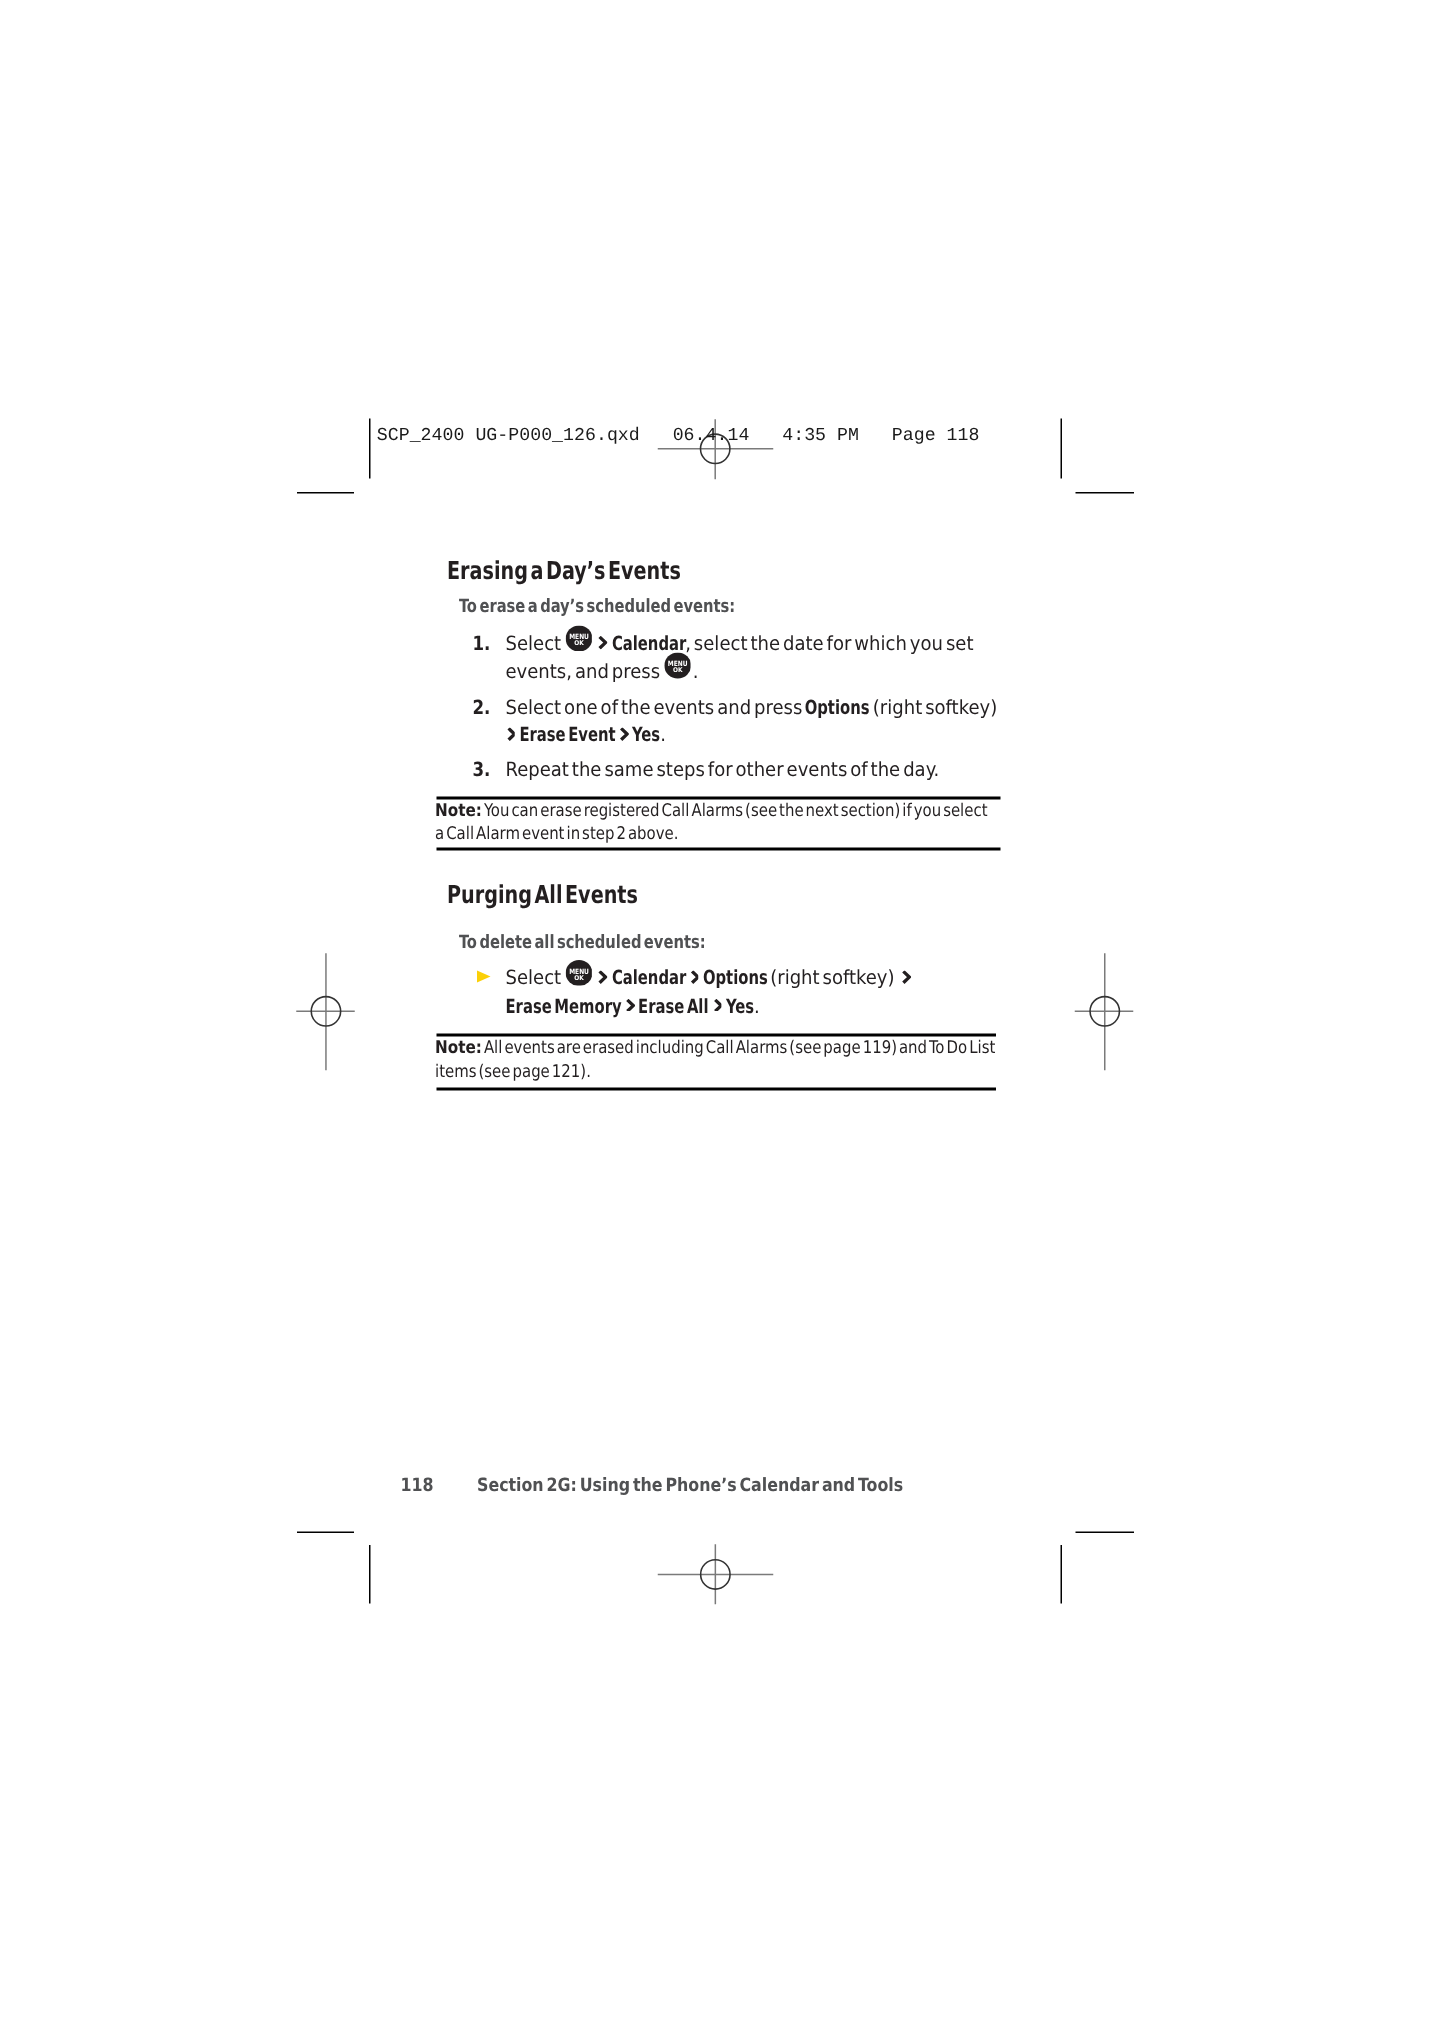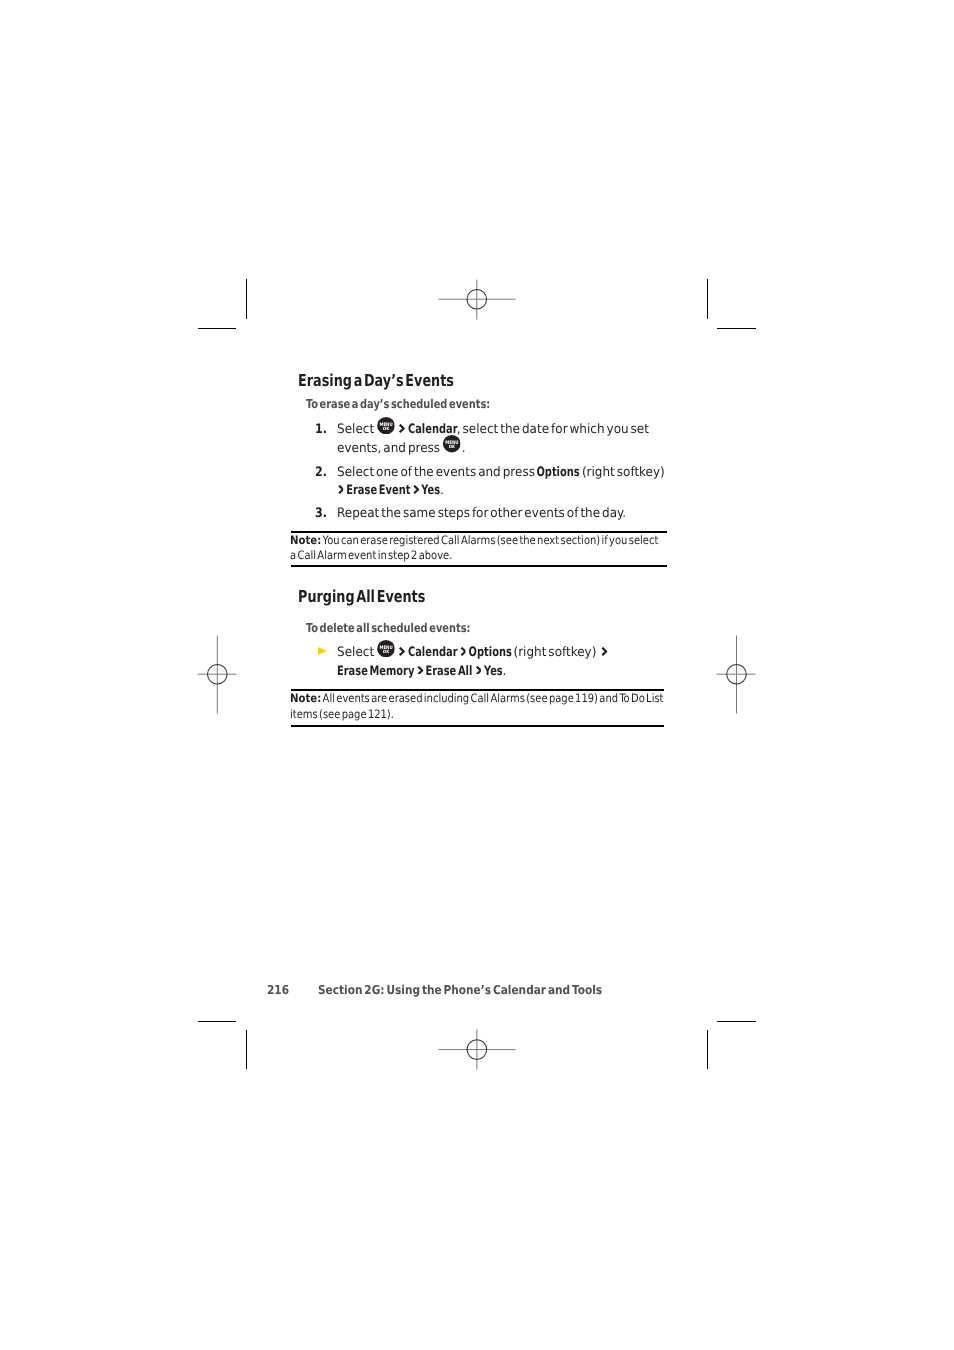--- a/index.html
+++ b/index.html
@@ -81,20 +81,21 @@
     <line x1="0.5" y1="39.2" x2="39.5" y2="39.2" stroke="#7a7a7a" stroke-width="1"></line>
     <circle cx="20.3" cy="39.2" r="9.8" fill="none" stroke="#333333" stroke-width="1.05"></circle>
   </svg>
 
   <svg class="reg" style="left:716px;top:635px;" viewBox="0 0 40 79" width="40" height="79">
     <line x1="20.5" y1="0.5" x2="20.5" y2="78.5" stroke="#7a7a7a" stroke-width="1"></line>
     <line x1="0.5" y1="39.2" x2="39.5" y2="39.2" stroke="#7a7a7a" stroke-width="1"></line>
     <circle cx="20.5" cy="39.2" r="9.8" fill="none" stroke="#333333" stroke-width="1.05"></circle>
   </svg>
 
+  <div class="mono" style="left:251.2px;top:283.4px;">SCP_2400 UG-P000_126.qxd   06.4.14   4:35 PM   Page 118</div>
 
   <div class="t h2" style="left:298px;top:373.2px;">Erasing a Day’s Events</div>
 
   <div class="t lead" style="left:306.2px;top:397.8px;">To erase a day’s scheduled events:</div>
 
   <div class="t num" style="left:314.6px;top:423.4px;">1.</div>
   <div class="t body" style="left:337.4px;top:423.4px;"><span>Select </span><span class="menukey"><svg viewBox="0 0 40 40" width="17.4" height="17.4">
           <circle cx="20" cy="20" r="20" fill="#231f20"></circle>
           <text x="20" y="21.0" font-family="DejaVu Sans, sans-serif" font-size="11.0" font-weight="bold" fill="#ffffff" text-anchor="middle" textLength="29.5" lengthAdjust="spacingAndGlyphs">MENU</text>
           <text x="20" y="30.4" font-family="DejaVu Sans, sans-serif" font-size="10.0" font-weight="bold" fill="#ffffff" text-anchor="middle" textLength="14.2" lengthAdjust="spacingAndGlyphs">OK</text>
@@ -143,16 +144,16 @@
           <path d="M5.0 3.0 L24.0 21.5 L5.0 40.0" fill="none" stroke="#231f20" stroke-width="10.6" stroke-linecap="butt" stroke-linejoin="miter"></path>
         </svg></span><i style="margin-right: -10.2299px;">Erase All</i><span class="chev"><svg viewBox="0 0 28 43" width="5.7" height="8.8">
           <path d="M5.0 3.0 L24.0 21.5 L5.0 40.0" fill="none" stroke="#231f20" stroke-width="10.6" stroke-linecap="butt" stroke-linejoin="miter"></path>
         </svg></span><i style="margin-right: -4.08277px;">Yes</i><span>.</span></div>
 
   <div class="rule" style="left:291px;top:689.2px;width:373px;height:2.2px;"></div>
   <div class="t note" style="left:289.6px;top:693.0px;"><i style="margin-right: 0.613243px;">Note:</i><span> All events are erased including Call Alarms (see page 119) and To Do List</span></div>
   <div class="t note" style="left:289.6px;top:709.1px;">items (see page 121).</div>
   <div class="rule" style="left:291px;top:725.1px;width:373px;height:2.1px;"></div>
 
-  <div class="t foot" style="left:266.8px;top:984.4px;">216</div>
+  <div class="t foot" style="left:266.8px;top:984.4px;">118</div>
   <div class="t foot" style="left:318.4px;top:984.4px;">Section 2G: Using the Phone’s Calendar and Tools</div>
 
 </div>
 
 </body></html>

